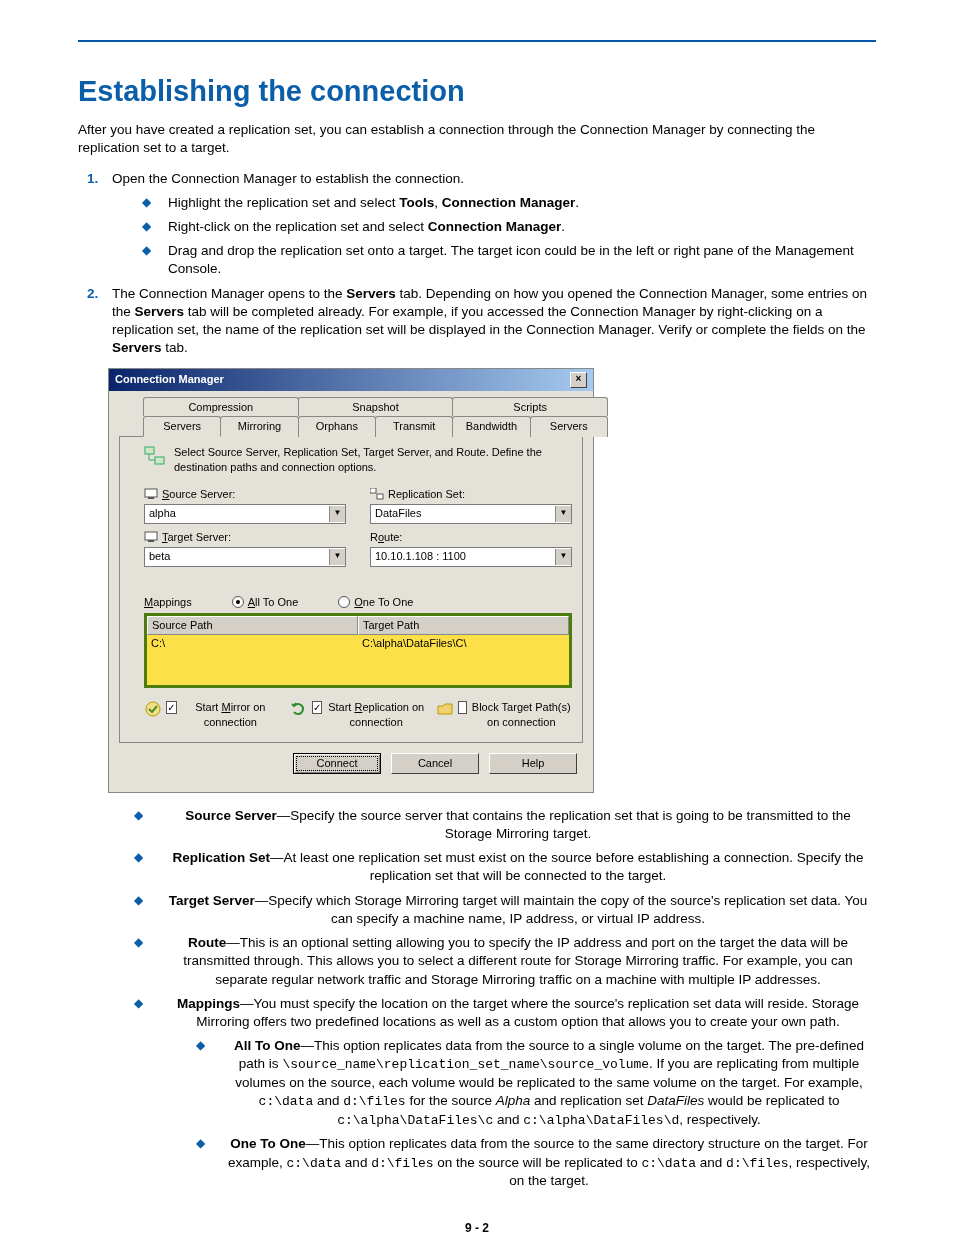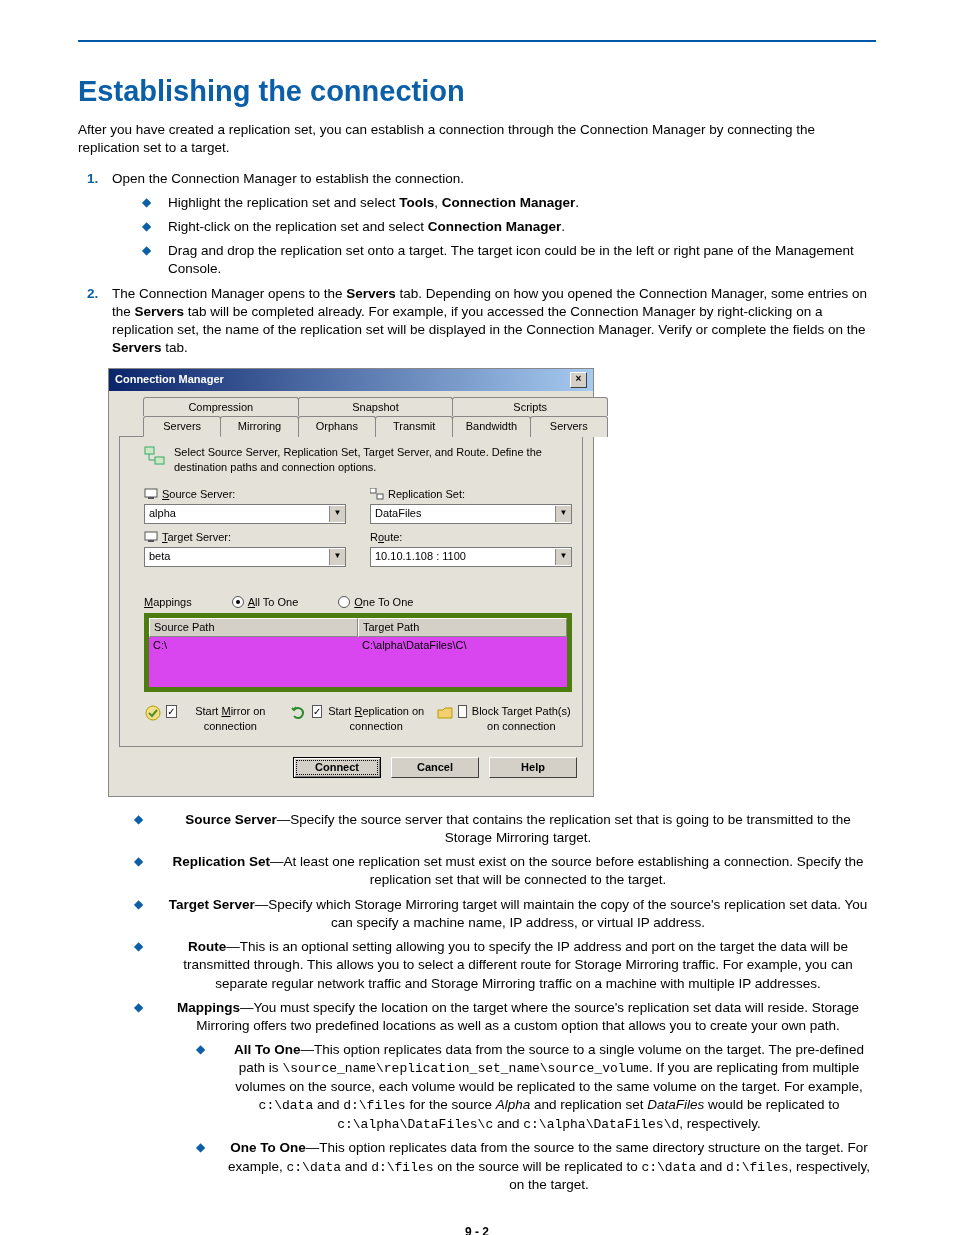--- a/index.html
+++ b/index.html
@@ -159,22 +159,22 @@
   .radio { display:inline-flex; align-items:center; gap:4px; }
   .radio .dot {
     width:10px; height:10px; border:1px solid #555; border-radius:50%;
     display:inline-flex; align-items:center; justify-content:center;
     background:#fff;
   }
   .radio .dot.on::after {
     content:""; width:4px; height:4px; background:#000; border-radius:50%;
   }
   .map-table {
-    border:5px solid #4d7c0f;
-    background:#d946ef;
+    border:3px solid #4d7c0f;
+    background:#fde047;
     font-size:11px;
   }
   .map-table .hdr {
     display:flex;
     background:#d4d0c8;
   }
   .map-table .hdr > div {
     flex:1; padding:1px 4px; border:1px solid #fff; border-right-color:#888; border-bottom-color:#888;
   }
   .map-table .row { display:flex; }
@@ -194,21 +194,20 @@
     font-size:10px; line-height:10px;
     margin-top:1px;
   }
   .check-item .cbx.on::after { content:"✓"; }
   .check-item .icon { width:18px; height:18px; flex:none;}
   .dlg-buttons {
     display:flex;
     justify-content:flex-end;
     gap:10px;
     padding:10px 6px 8px 6px;
-    font-weight:bold;
   }
   .btn {
     min-width:66px;
     padding:2px 10px;
     background:#d4d0c8;
     border:1px solid #fff;
     border-right-color:#404040;
     border-bottom-color:#404040;
     text-align:center;
     font-size:11px;

